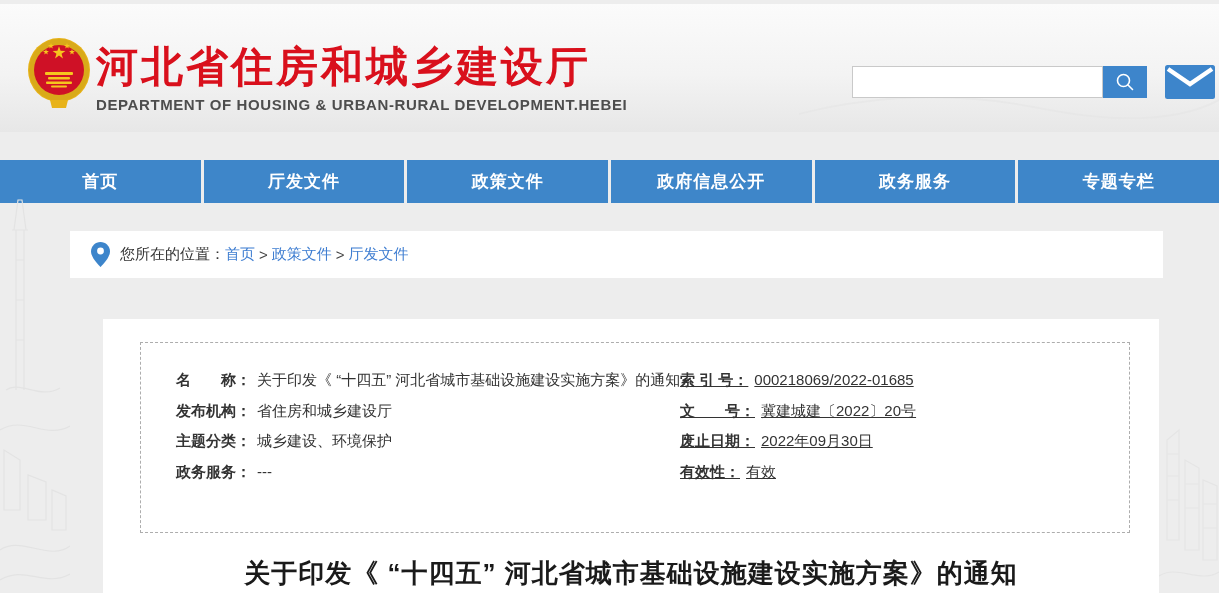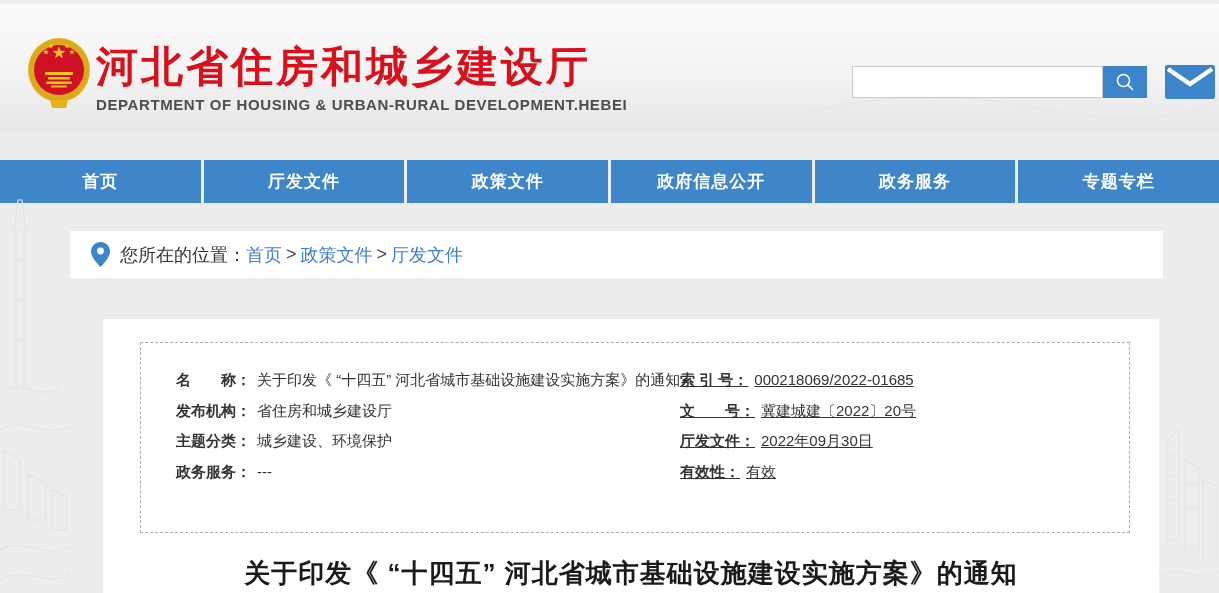--- a/index.html
+++ b/index.html
@@ -43,21 +43,21 @@
   }
   .nav-item {
     flex:1; background:#3e86c9; color:#fff; font-size:17px; font-weight:bold;
     display:flex; align-items:center; justify-content:center; cursor:pointer;
     letter-spacing:1px;
   }
   
   .breadcrumb {
     position:absolute; left:70px; top:231px; width:1093px; height:47px;
     background:#fff; display:flex; align-items:center; padding-left:21px;
-    font-size:18px;
+    font-size:15px;
   }
   .breadcrumb .pin { margin-right:10px; flex:0 0 auto; }
   .crumb-prefix { color:#333; }
   .crumb-link { color:#3e7dd1; text-decoration:none; cursor:pointer; }
   .crumb-sep { color:#444; margin:0 4px; }
   
   .card {
     position:absolute; left:103px; top:295px; width:1056px; height:298px;
     background:#fff;
     margin-top:24px;
@@ -173,21 +173,21 @@
         </div>
       </div>
       <div class="info-col-right">
         <div class="info-row">
           <span class="info-label">索 引 号：</span><span class="info-value">000218069/2022-01685</span>
         </div>
         <div class="info-row">
           <span class="info-label">文　　号：</span><span class="info-value">冀建城建〔2022〕20号</span>
         </div>
         <div class="info-row">
-          <span class="info-label">厅发文件：</span><span class="info-value">2022年09月30日</span>
+          <span class="info-label">废止日期：</span><span class="info-value">2022年09月30日</span>
         </div>
         <div class="info-row">
           <span class="info-label">有效性：</span><span class="info-value">有效</span>
         </div>
       </div>
     </div>
 
     <div class="article-title">关于印发《 “十四五” 河北省城市基础设施建设实施方案》的通知</div>
     <div class="bottom-rule"></div>
   </div>

